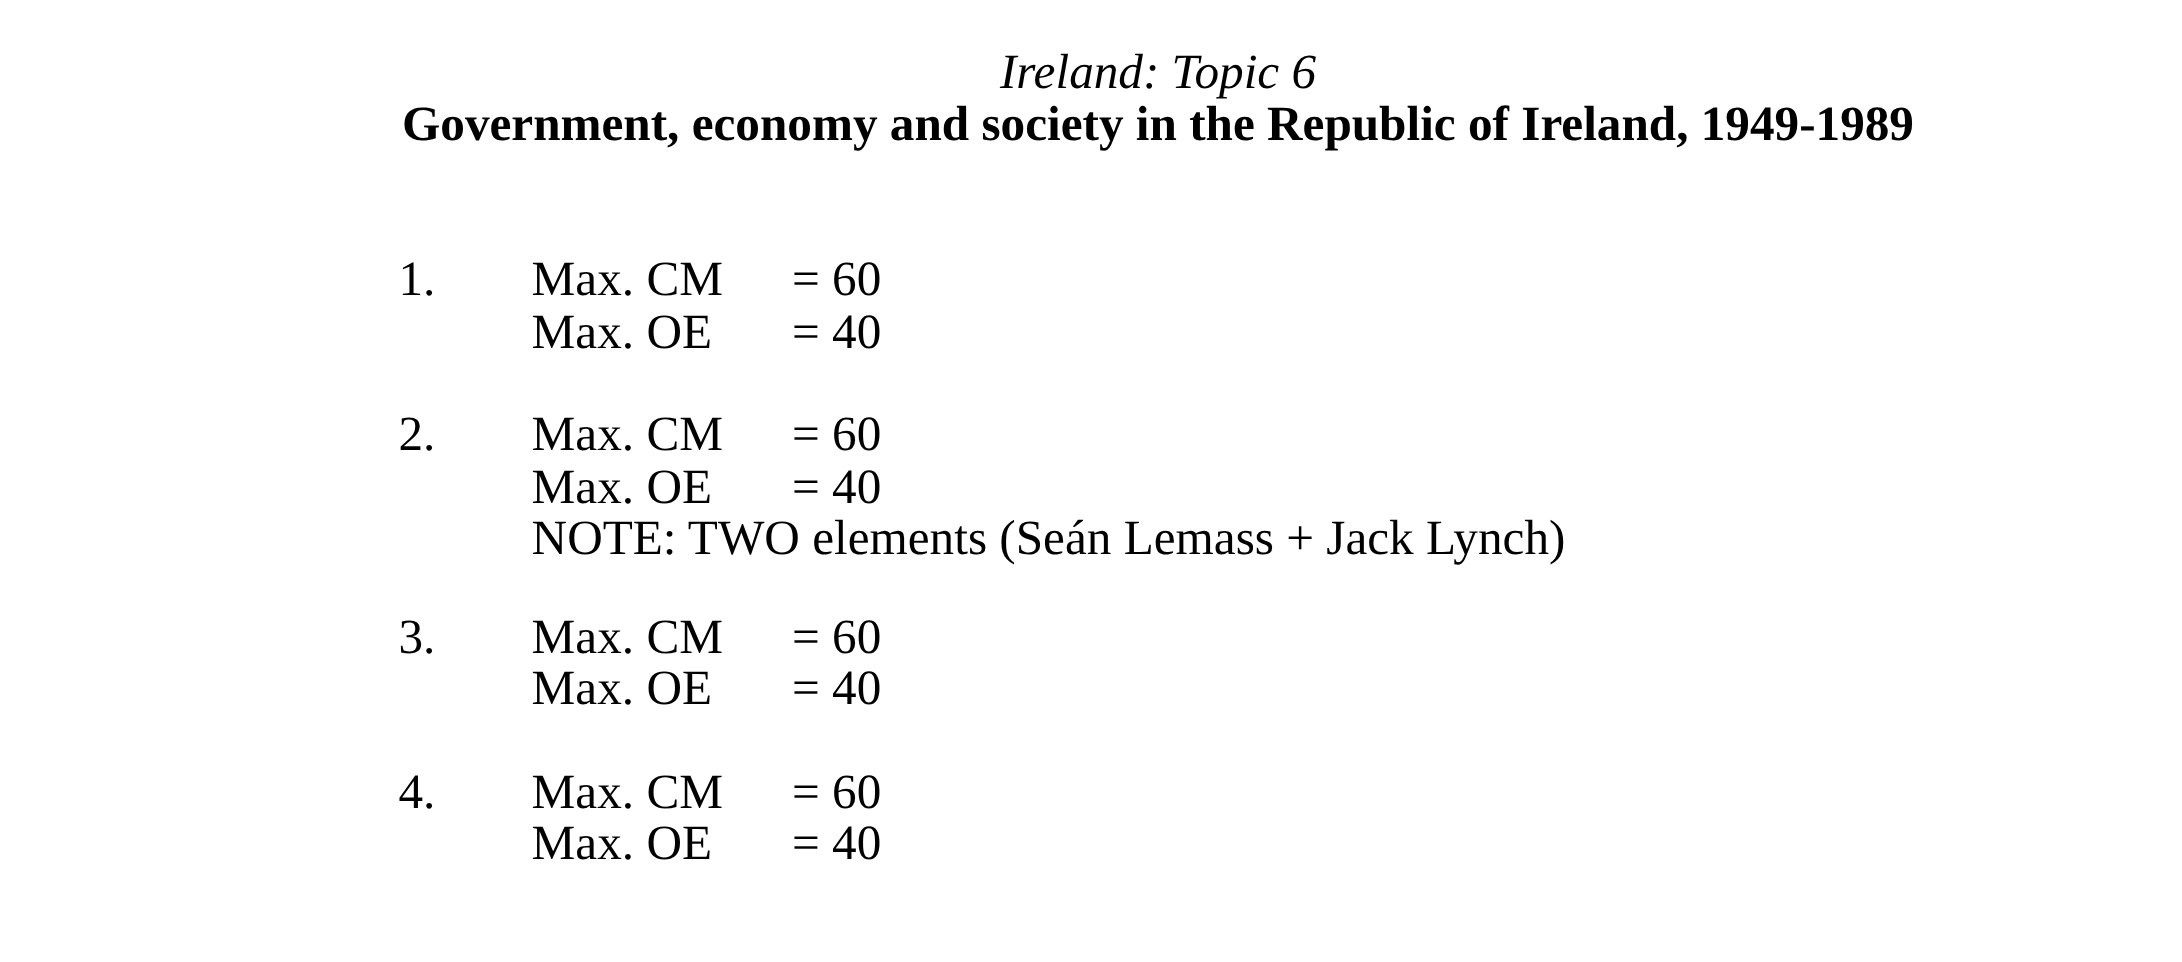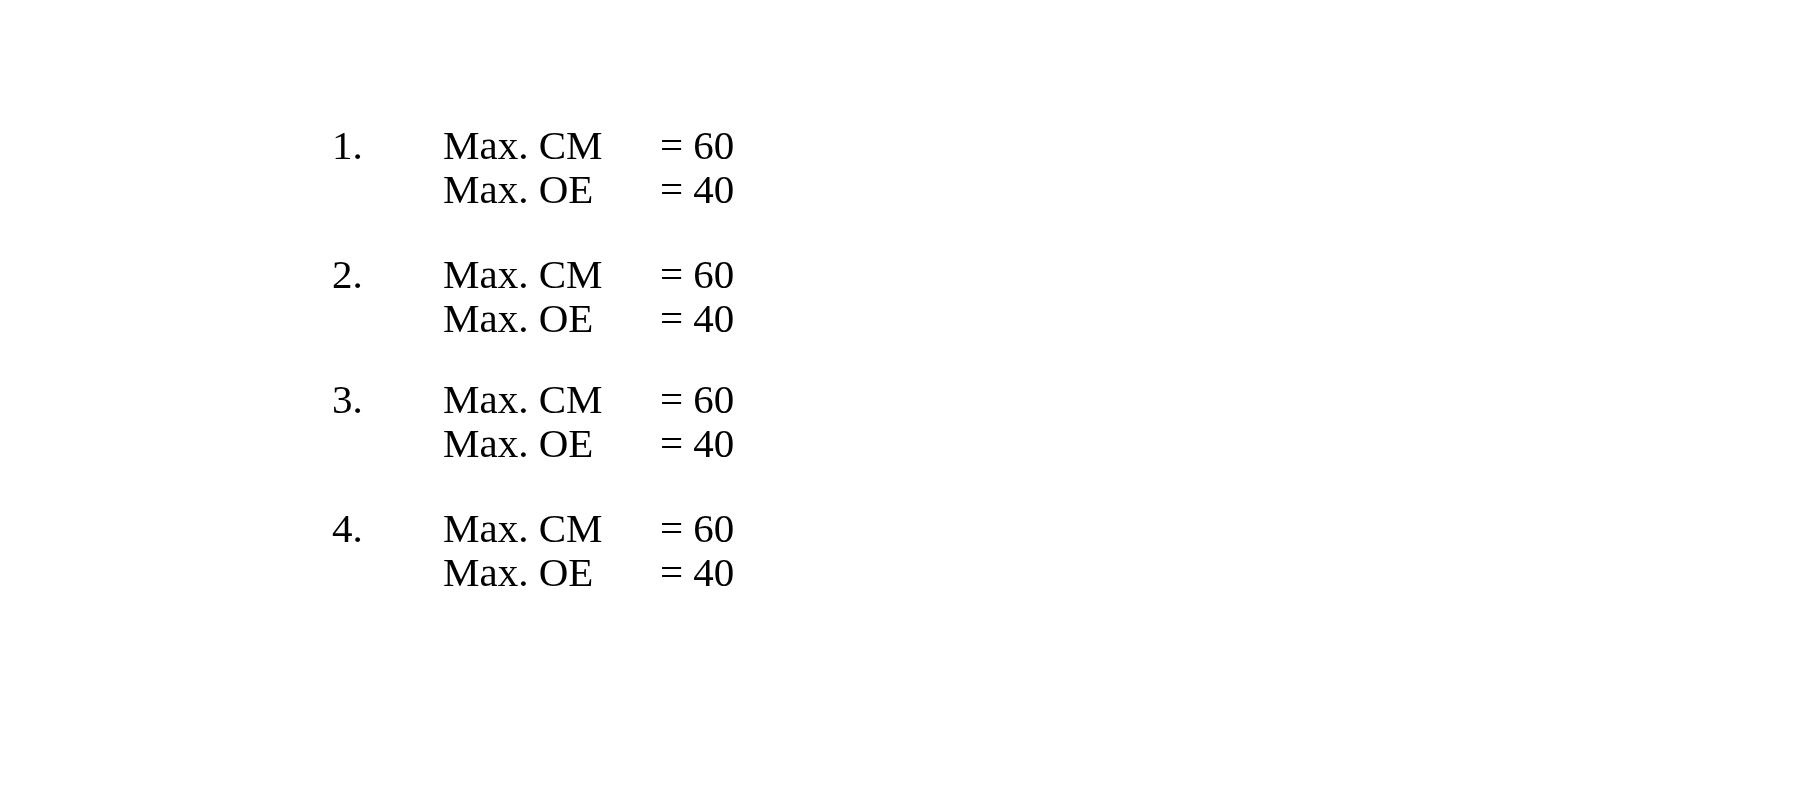--- a/index.html
+++ b/index.html
@@ -50,20 +50,24 @@
   .col-label { grid-column: 2; }
   .col-value { grid-column: 3; }
   .note      { grid-column: 2 / 4; }
 </style>
 </head>
 <body>
 
 <div class="page">
   <div class="content">
 
+    <header class="doc-header">
+      <div class="doc-title">Ireland: Topic 6</div>
+      <div class="doc-subtitle">Government, economy and society in the Republic of Ireland, 1949-1989</div>
+    </header>
 
     <section class="item item-1">
       <div class="row">
         <span class="col-num">1.</span>
         <span class="col-label">Max. CM</span>
         <span class="col-value">= 60</span>
       </div>
       <div class="row">
         <span class="col-num"></span>
         <span class="col-label">Max. OE</span>
@@ -74,20 +78,24 @@
     <section class="item item-2">
       <div class="row">
         <span class="col-num">2.</span>
         <span class="col-label">Max. CM</span>
         <span class="col-value">= 60</span>
       </div>
       <div class="row">
         <span class="col-num"></span>
         <span class="col-label">Max. OE</span>
         <span class="col-value">= 40</span>
+      </div>
+      <div class="row">
+        <span class="col-num"></span>
+        <span class="note">NOTE: TWO elements (Seán Lemass + Jack Lynch)</span>
       </div>
     </section>
 
     <section class="item item-3">
       <div class="row">
         <span class="col-num">3.</span>
         <span class="col-label">Max. CM</span>
         <span class="col-value">= 60</span>
       </div>
       <div class="row">

